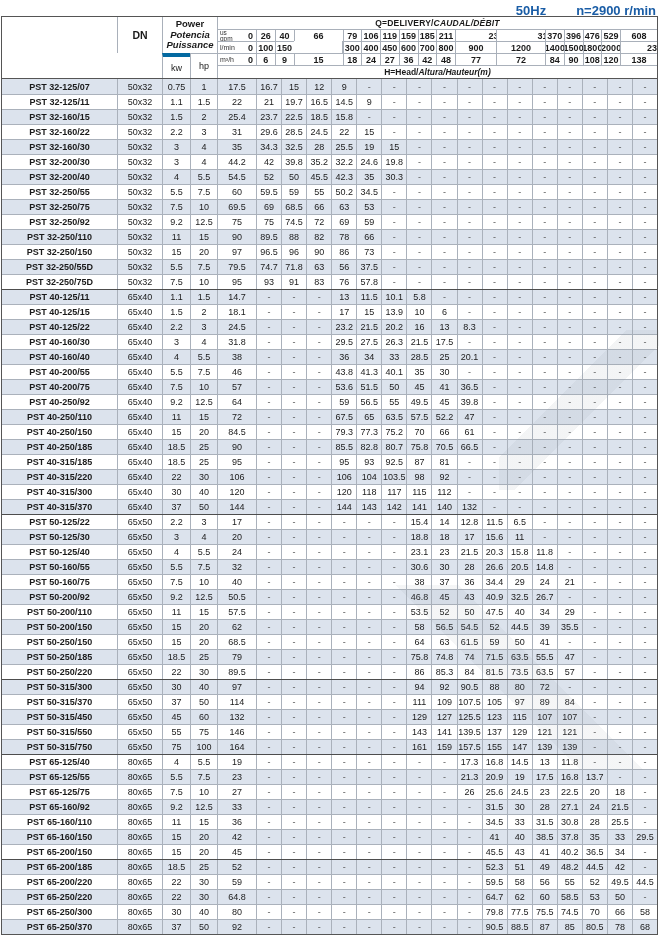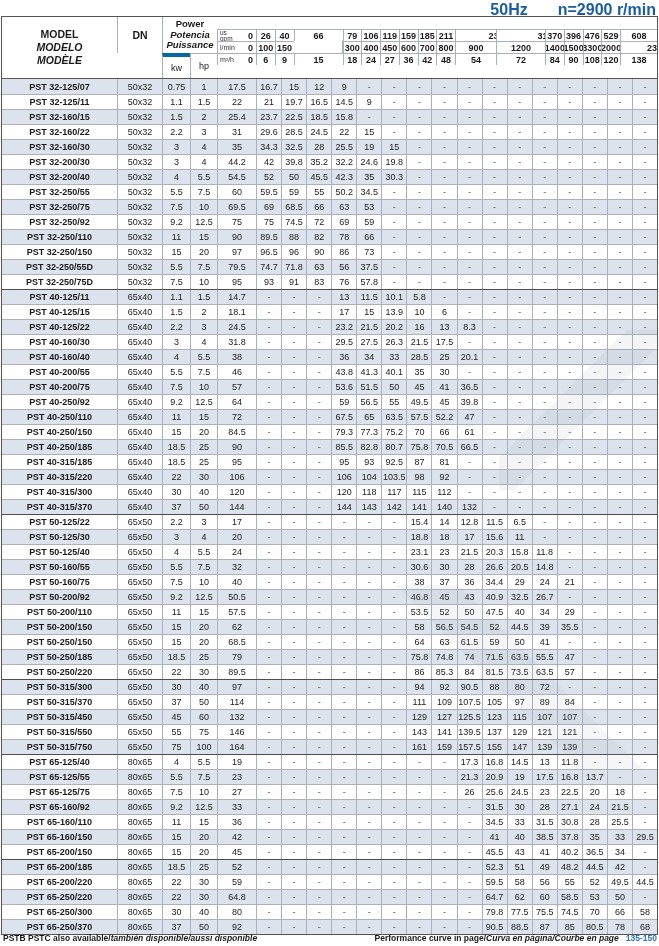--- a/index.html
+++ b/index.html
@@ -4,21 +4,21 @@
 <style>
   * { margin:0; padding:0; box-sizing:border-box; }
   html,body { background:#fff; }
   body { width:659px; height:946px; overflow:hidden;
          font-family:"Liberation Sans", sans-serif; color:#1a1a1a; position:relative; }
   .page { position:relative; width:659px; height:946px; }
 
   
   .freq-line { position:absolute; top:1px; right:3px; height:18px;
                display:flex; gap:30px; align-items:center;
-               font-size:16px; font-weight:bold; color:#1a5da6; }
+               font-size:13px; font-weight:bold; color:#1a5da6; }
 
   
   .pump-table { position:absolute; top:16px; left:1px; width:657px;
                 border:1px solid #555; background:#fff; }
   :root { --cols: 115px 45px 28px 27px 39px repeat(16, 1fr); }
 
   
   .t-header { display:grid; grid-template-columns:var(--cols);
               grid-template-rows:12px 12px 12px 12px 13px;
               border-bottom:1.5px solid #555; background:#fff; }
@@ -81,34 +81,37 @@
 
 <div class="page">
 
   <div class="freq-line">
     <span>50Hz</span>
     <span>n=2900 r/min</span>
   </div>
 
   <div class="pump-table">
     <div class="t-header" id="table-header">
-      <div class="hc-model">
-        <span class="l1">MODEL</span>
-        <span class="l2">MODELO</span>
-        <span class="l3">MODÈLE</span>
-      </div>
       <div class="hc-dn">DN</div>
       <div class="hc-mm">mm</div>
       <div class="hc-power">
         <span>Power</span>
         <span class="it">Potencia</span>
         <span class="it">Puissance</span>
       </div>
       <div class="hc-kw">kw</div>
       <div class="hc-hp">hp</div>
+      <div class="hc-q">
+        <span>Q=DELIVERY/</span>
+          <span class="it">CAUDAL/DÉBIT</span>
+      </div>
+      <div class="hc-h">
+        <span>H=Head/</span>
+          <span class="it">Altura/Hauteur(m)</span>
+      </div>
     <div class="h-unit-cell" style="grid-area: 2 / 5;">
           <span class="unit-lines">
             <span>us</span>
             <span>gpm</span>
           </span>
           <span class="unit-zero">0</span>
         </div>
         <div class="h-val" style="grid-area: 2 / 6;">26</div>
         <div class="h-val" style="grid-area: 2 / 7;">40</div>
         <div class="h-val" style="grid-area: 2 / 8;">66</div>
@@ -137,39 +140,39 @@
         <div class="h-val" style="grid-area: 3 / 9;">300</div>
         <div class="h-val" style="grid-area: 3 / 10;">400</div>
         <div class="h-val" style="grid-area: 3 / 11;">450</div>
         <div class="h-val" style="grid-area: 3 / 12;">600</div>
         <div class="h-val" style="grid-area: 3 / 13;">700</div>
         <div class="h-val" style="grid-area: 3 / 14;">800</div>
         <div class="h-val" style="grid-area: 3 / 15;">900</div>
         <div class="h-val" style="grid-area: 3 / 16;">1200</div>
         <div class="h-val" style="grid-area: 3 / 17;">1400</div>
         <div class="h-val" style="grid-area: 3 / 18;">1500</div>
-        <div class="h-val" style="grid-area: 3 / 19;">3300</div>
+        <div class="h-val" style="grid-area: 3 / 19;">1800</div>
         <div class="h-val" style="grid-area: 3 / 20;">2000</div>
         <div class="h-val" style="grid-area: 3 / 21; padding-left: 36px;">2300</div>
         <div class="h-unit-cell" style="grid-area: 4 / 5;">
           <span class="unit-lines one">
             <span>m³/h</span>
           </span>
           <span class="unit-zero">0</span>
         </div>
         <div class="h-val" style="grid-area: 4 / 6;">6</div>
         <div class="h-val" style="grid-area: 4 / 7;">9</div>
         <div class="h-val" style="grid-area: 4 / 8;">15</div>
         <div class="h-val" style="grid-area: 4 / 9;">18</div>
         <div class="h-val" style="grid-area: 4 / 10;">24</div>
         <div class="h-val" style="grid-area: 4 / 11;">27</div>
         <div class="h-val" style="grid-area: 4 / 12;">36</div>
         <div class="h-val" style="grid-area: 4 / 13;">42</div>
         <div class="h-val" style="grid-area: 4 / 14;">48</div>
-        <div class="h-val" style="grid-area: 4 / 15;">54</div>
+        <div class="h-val" style="grid-area: 4 / 15;">77</div>
         <div class="h-val" style="grid-area: 4 / 16;">72</div>
         <div class="h-val" style="grid-area: 4 / 17;">84</div>
         <div class="h-val" style="grid-area: 4 / 18;">90</div>
         <div class="h-val" style="grid-area: 4 / 19;">108</div>
         <div class="h-val" style="grid-area: 4 / 20;">120</div>
         <div class="h-val" style="grid-area: 4 / 21;">138</div>
       </div>
     <div id="table-body">
         <div class="t-row shade first">
           <div class="c-model">PST 32-125/07</div>
@@ -1481,23 +1484,14 @@
           <div class="c-head">80.5</div>
           <div class="c-head">78</div>
           <div class="c-head">68</div>
         </div>
       </div>
   </div>
 
   <div class="wm wm1"></div>
   <div class="wm wm2"></div>
 
-  <div class="foot">
-    <div>
-      <span>PSTB PSTC also available/</span><span class="it">también disponible/aussi disponible</span>
-    </div>
-    <div class="foot-right">
-      <span><span>Performance curve in page/</span><span class="it">Curva en página/Courbe en page</span></span>
-      <span class="pages">135-150</span>
-    </div>
-  </div>
 
 </div>
 
 </body></html>

